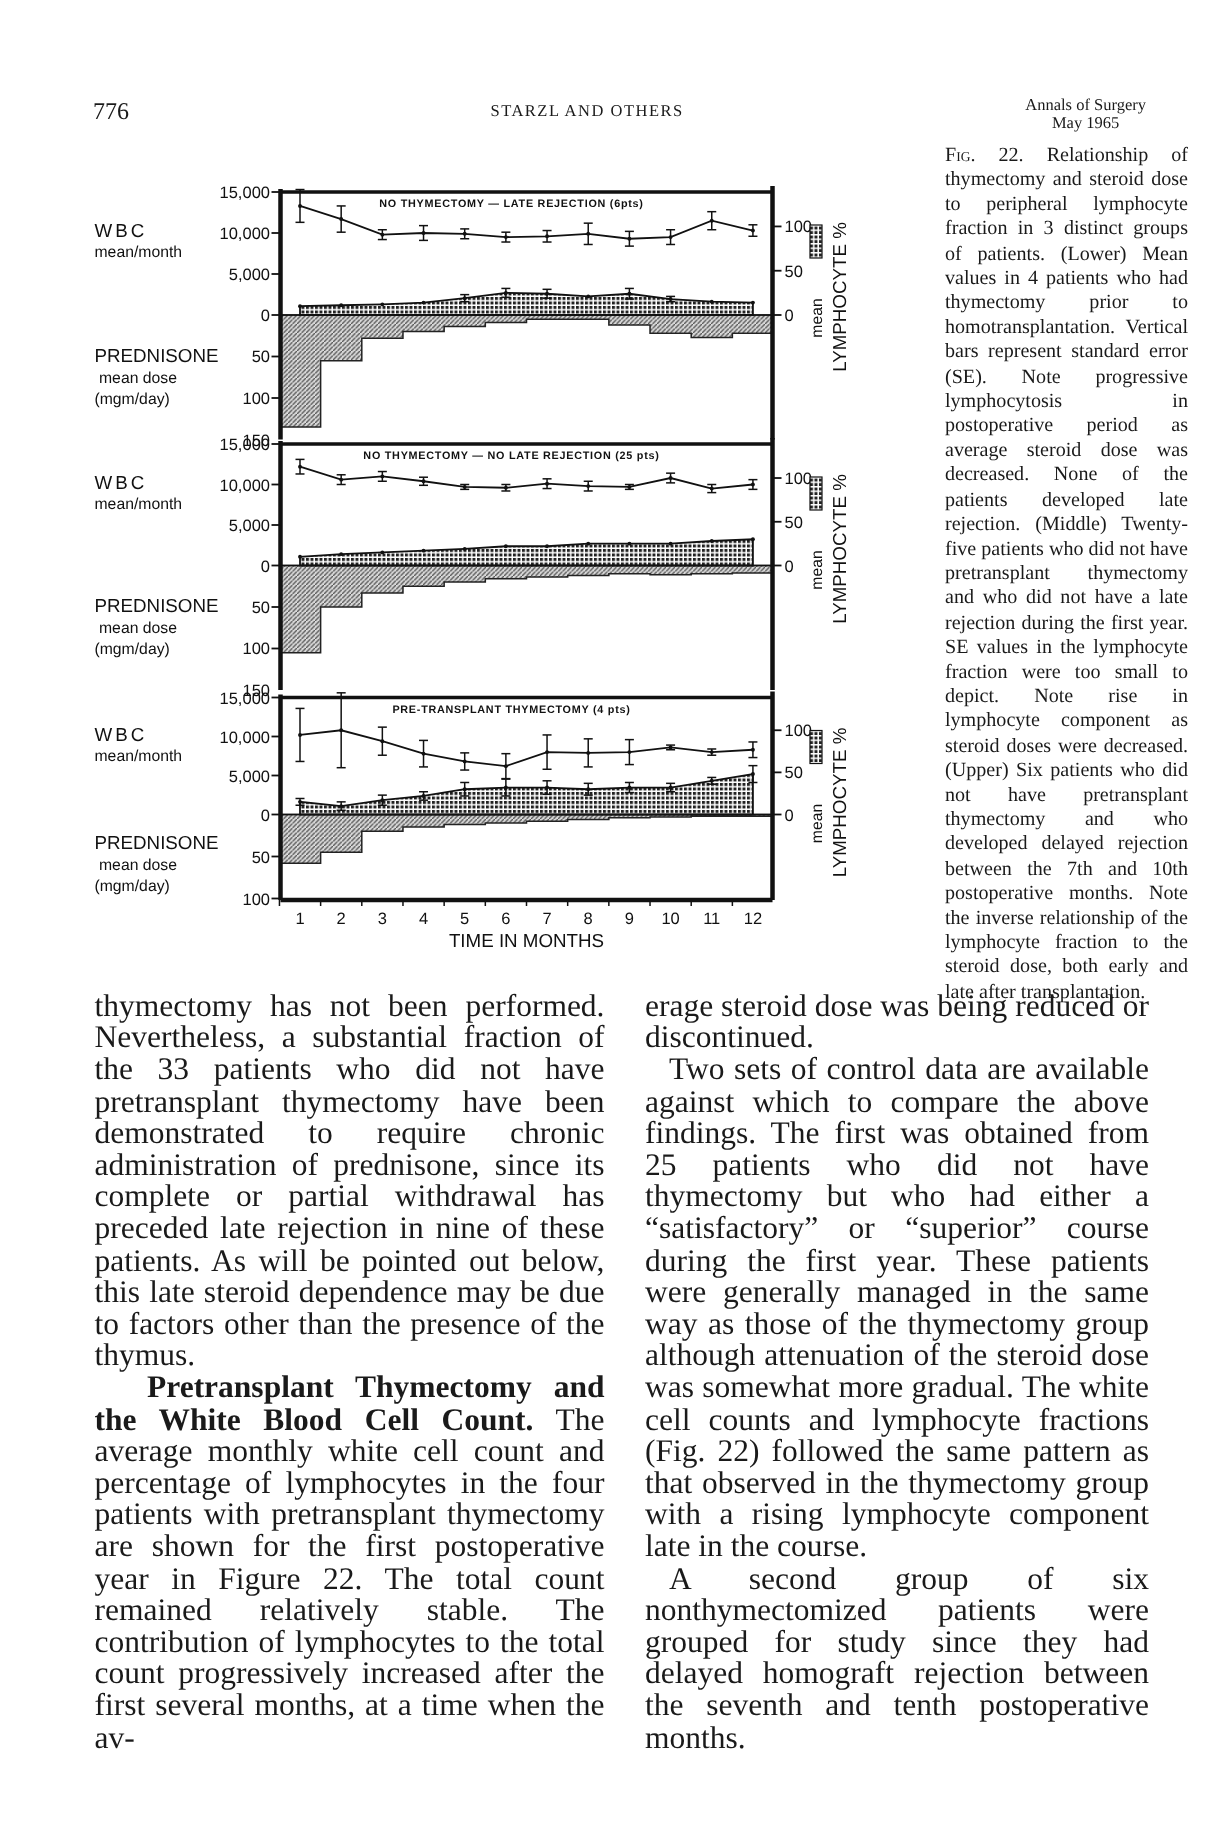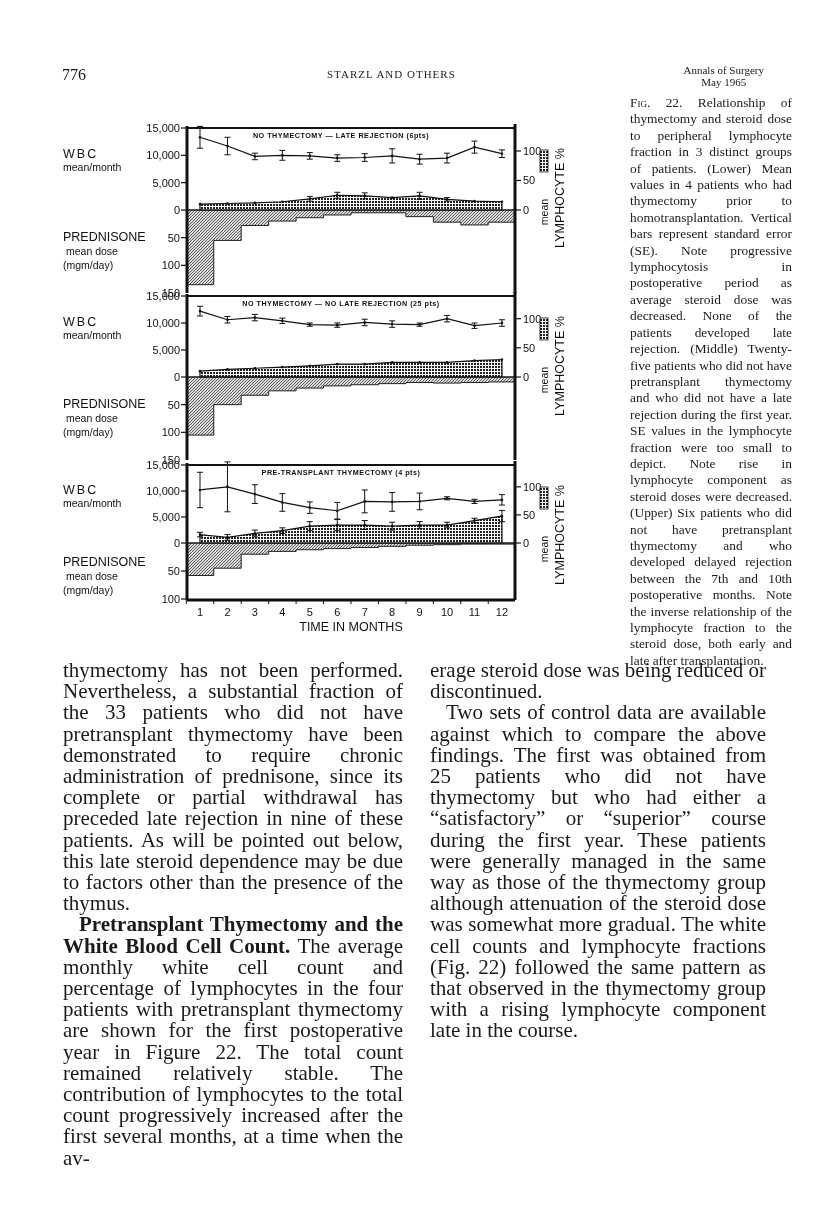--- a/index.html
+++ b/index.html
@@ -9,21 +9,21 @@
   .runhead-page { left:62px; top:66px; font-size:16px; }
   .runhead-auth { left:327px; top:68px; font-size:11px; letter-spacing:1px; }
   .runhead-journal { right:52px; top:64px; font-size:11px; text-align:center; line-height:12px; }
   .caption { left:602px; top:95px; width:162px; font-size:13.4px; line-height:16.4px; text-align:justify; hyphens:none;margin-left:28px; }
   .caption .figlabel { font-variant:small-caps; }
   .col { position:absolute; width:340px; font-size:21px; line-height:21.2px; text-align:justify; }
   .col p { margin:0; }
   .col p.indent { text-indent:16px; }
   .col-left { left:63px; top:660px; }
   .col-right { left:430px; top:660px; width:336px; }
-  .bold { font-weight:bold; }
+  .bold { font-weight:bold;margin-left:19px; }
   #figure { position:absolute; left:0; top:0; }
   .svgtxt { font-family:"Liberation Sans","DejaVu Sans",sans-serif; fill:#111; }
 </style>
 </head>
 <body>
 
 <div class="abs runhead-page">776</div>
 <div class="abs runhead-auth">STARZL AND OTHERS</div>
 <div class="abs runhead-journal">
   <div>Annals of Surgery</div>
@@ -424,13 +424,14 @@
 </div>
 
 <div class="col col-left">
   <p>thymectomy has not been performed. Nevertheless, a substantial fraction of the 33 patients who did not have pretransplant thymectomy have been demonstrated to require chronic administration of prednisone, since its complete or partial withdrawal has preceded late rejection in nine of these patients. As will be pointed out below, this late steroid dependence may be due to factors other than the presence of the thymus.</p>
   <p class="indent"><span class="bold">Pretransplant Thymectomy and the White Blood Cell Count.</span> <span>The average monthly white cell count and percentage of lymphocytes in the four patients with pretransplant thymectomy are shown for the first postoperative year in Figure 22. The total count remained relatively stable. The contribution of lymphocytes to the total count progressively increased after the first several months, at a time when the av-</span></p>
 </div>
 
 <div class="col col-right">
   <p>erage steroid dose was being reduced or discontinued.</p>
   <p class="indent">Two sets of control data are available against which to compare the above findings. The first was obtained from 25 patients who did not have thymectomy but who had either a “satisfactory” or “superior” course during the first year. These patients were generally managed in the same way as those of the thymectomy group although attenuation of the steroid dose was somewhat more gradual. The white cell counts and lymphocyte fractions (Fig. 22) followed the same pattern as that observed in the thymectomy group with a rising lymphocyte component late in the course.</p>
+  <p class="indent">A second group of six nonthymectomized patients were grouped for study since they had delayed homograft rejection between the seventh and tenth postoperative months.</p>
 </div>
 
 </body></html>

